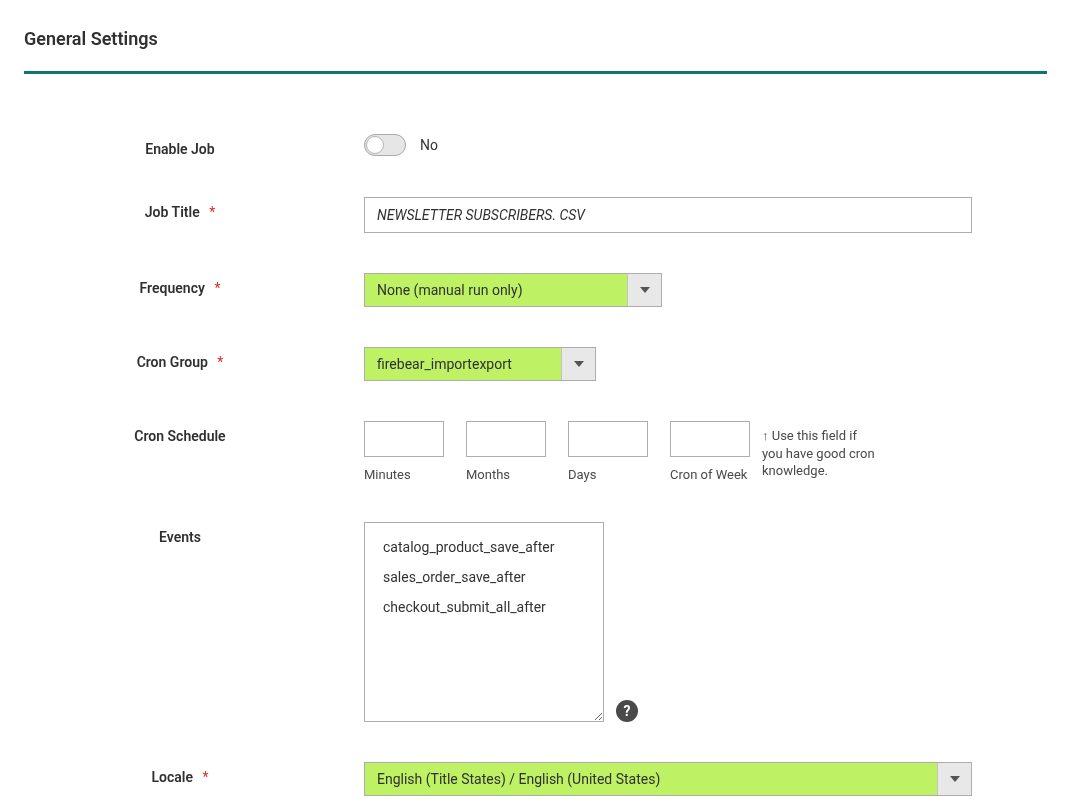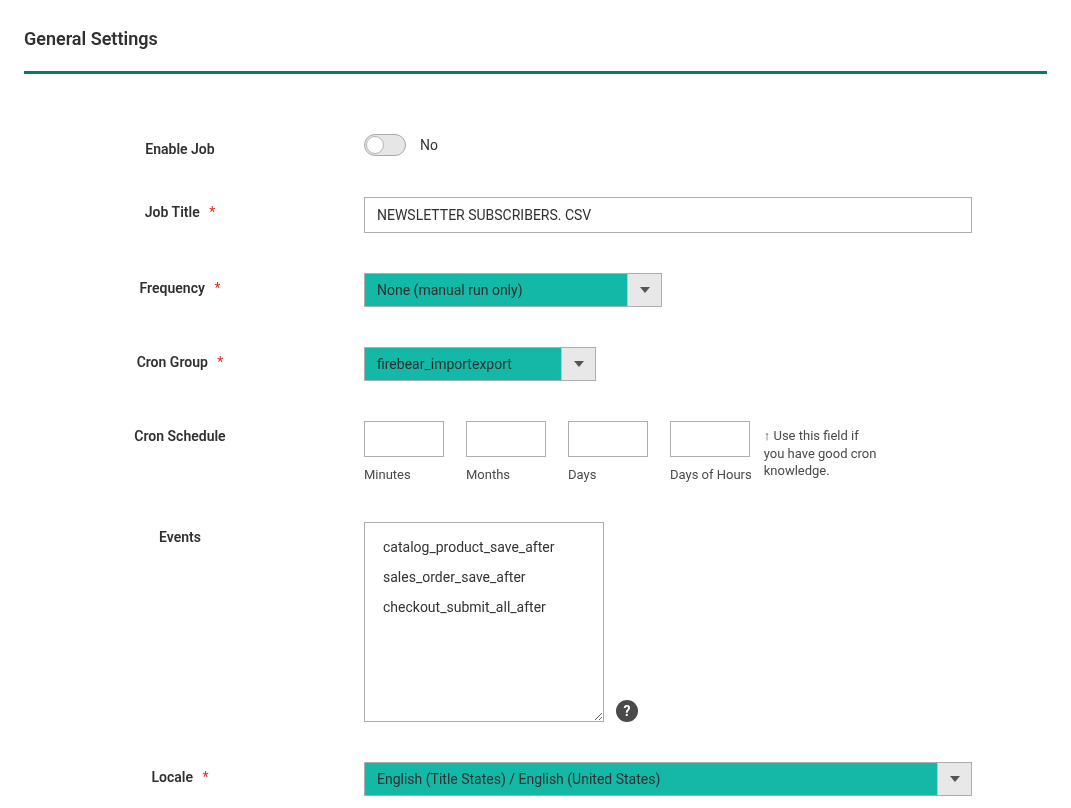--- a/index.html
+++ b/index.html
@@ -78,27 +78,28 @@
   
   .text-input {
     width: 608px;
     height: 36px;
     border: 1px solid #adadad;
     padding: 0 12px;
     font-size: 14px;
     color: #303030;
     font-family: inherit;
     outline: none;
+    font-style: italic;
   }
 
   
   .select-wrap {
     display: flex;
     border: 1px solid #adadad;
-    background: #14b8a6;
+    background: #bef264;
   }
   .select-display {
     padding: 8px 12px;
     font-size: 14px;
     color: #303030;
     flex: 1;
     min-width: 0;
   }
   .select-caret {
     width: 34px;
@@ -253,21 +254,21 @@
     <div class="cron-col">
       <input class="cron-input" style="">
       <span class="cron-sublabel">Months</span>
     </div>
     <div class="cron-col">
       <input class="cron-input" style="">
       <span class="cron-sublabel">Days</span>
     </div>
     <div class="cron-col" style="margin-right:0">
       <input class="cron-input" style="">
-      <span class="cron-sublabel">Days of Hours</span>
+      <span class="cron-sublabel">Cron of Week</span>
     </div>
     <div class="cron-hint">↑ Use this field if you have good cron knowledge.</div>
   </div>
 </div>
 
 <div class="form-row">
   <div class="form-label">
     <span>Events</span>
   </div>
   <div class="form-control">

